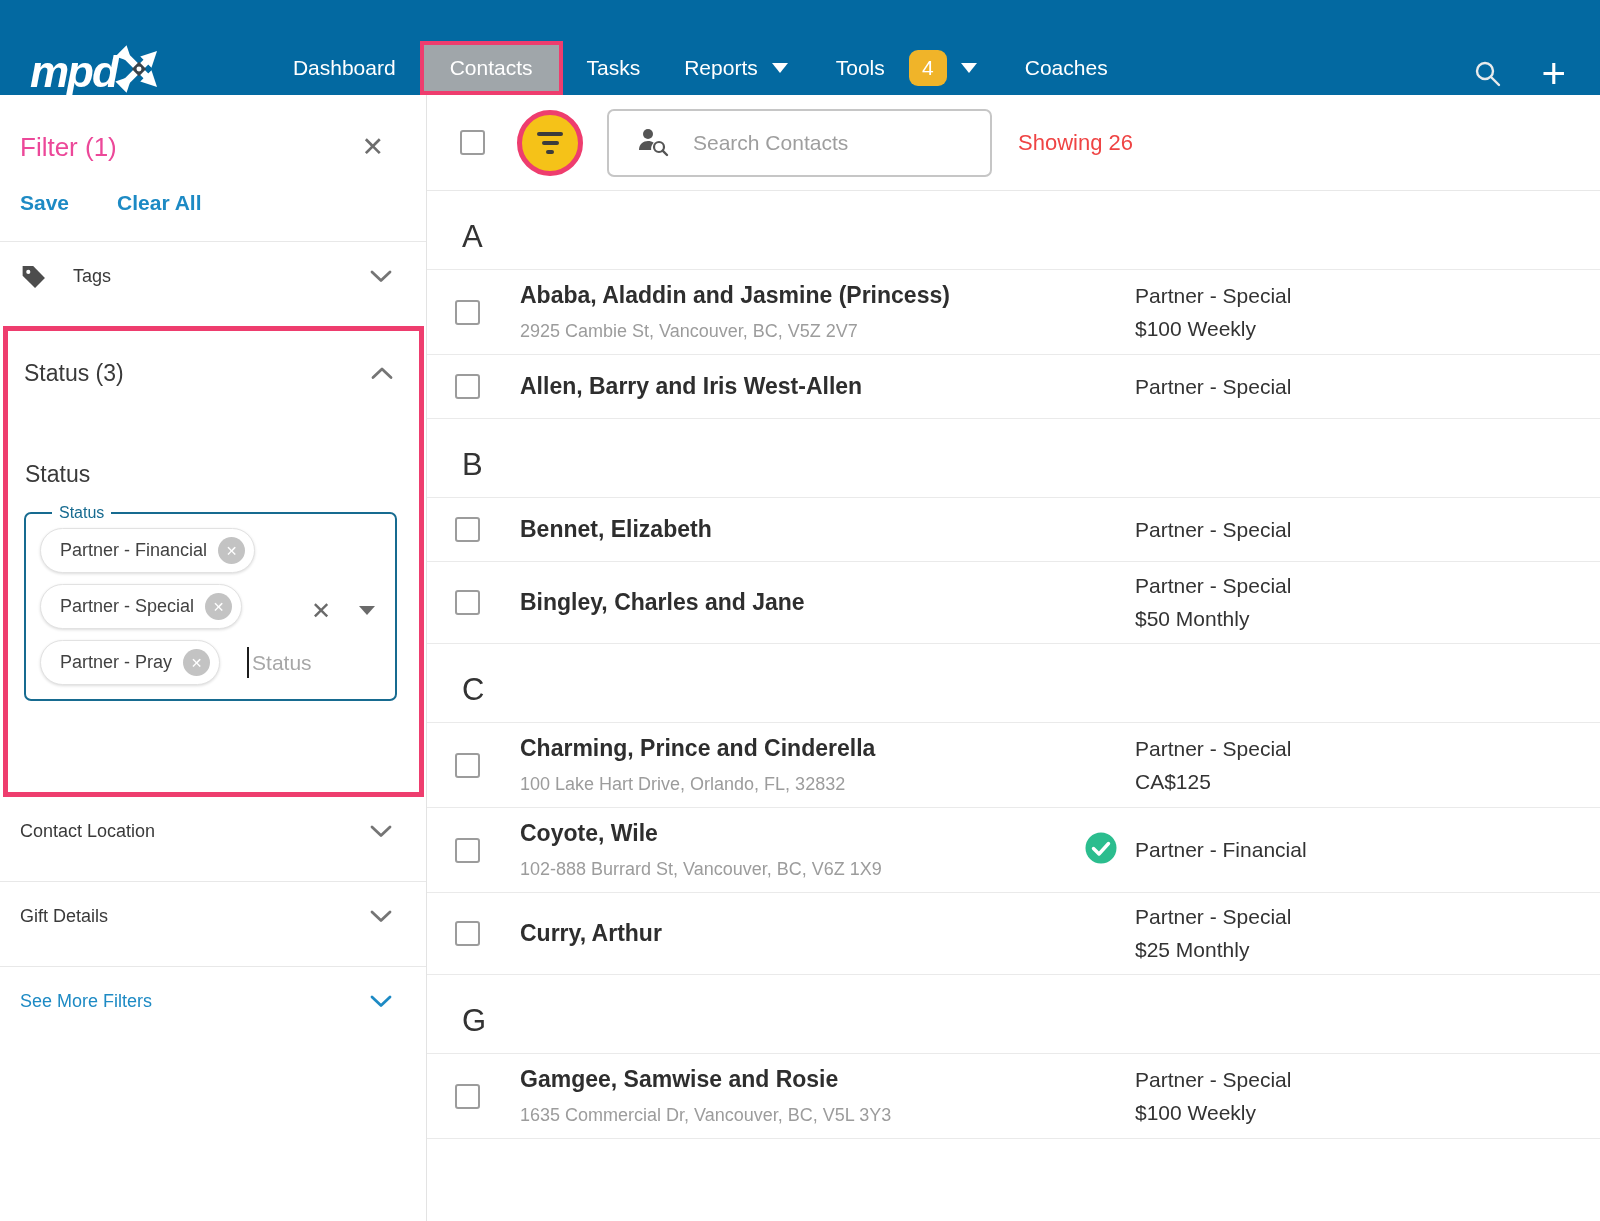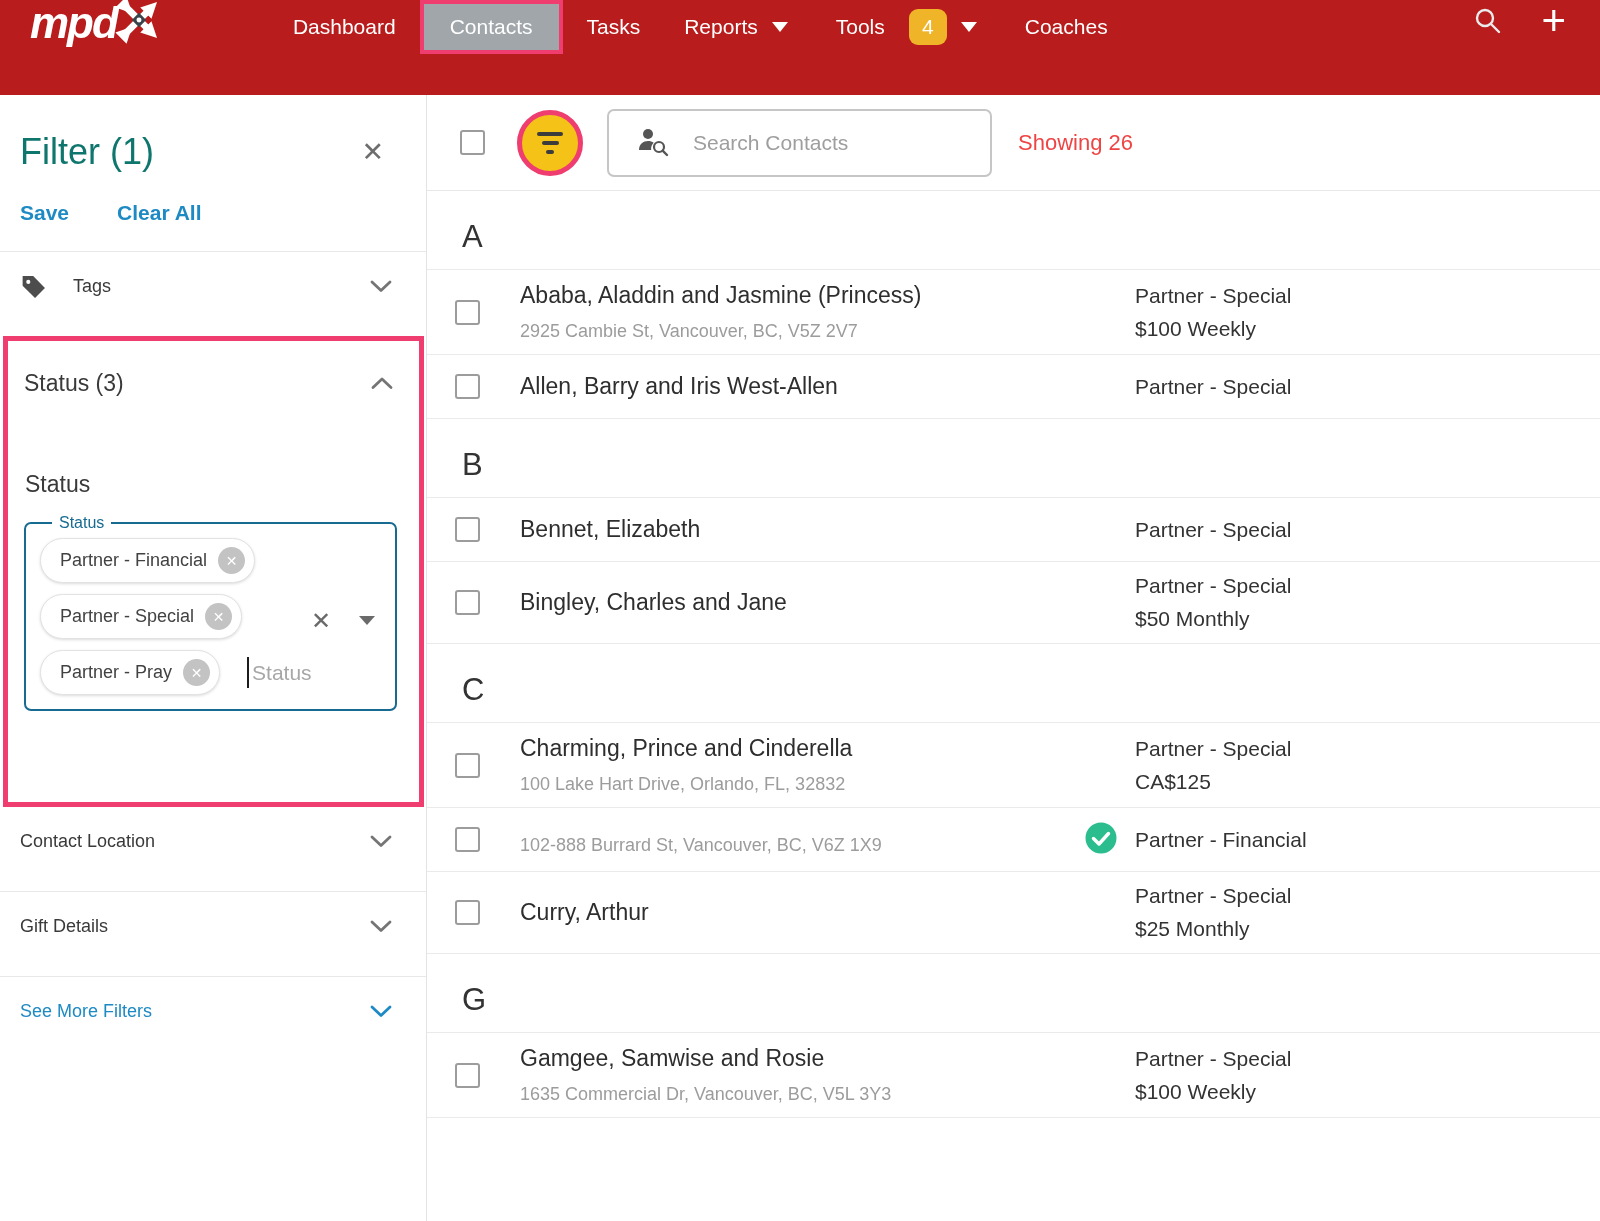--- a/index.html
+++ b/index.html
@@ -3,21 +3,21 @@
 <meta charset="utf-8">
 <style>
   * { box-sizing: border-box; }
   html,body { margin:0; padding:0; }
   body {
     width:1600px; height:1221px; overflow:hidden; background:#fff;
     font-family:"Liberation Sans", sans-serif; color:#3a3a3a; position:relative;
   }
 
   
-  .topnav { height:95px; background:#b91c1c; display:flex; align-items:flex-start; color:#fff; }
+  .topnav { height:95px; background:#0369a1; display:flex; align-items:flex-end; color:#fff; }
   .logo { margin-left:30px; display:flex; align-items:center; cursor:pointer; }
   .logo-text { font-size:44px; font-weight:bold; font-style:italic; letter-spacing:-2px; line-height:1; }
   .logo svg { margin-left:-4px; margin-top:-6px; }
   .nav { display:flex; align-items:center; margin-left:128px; font-size:21px; }
   .nav-item { margin-right:44px; cursor:pointer; white-space:nowrap; }
   .nav-item.dashboard { margin-right:24px; }
   .nav-active { background:#a0a6aa; border:4px solid #ee3d6e; padding:11px 26px; margin-right:24px; }
   .nav-group { display:flex; align-items:center; margin-right:48px; cursor:pointer; }
   .nav-group .nav-label { margin-right:14px; }
   .caret-down-white { width:0; height:0; border-left:8px solid transparent; border-right:8px solid transparent; border-top:10px solid #fff; }
@@ -26,21 +26,21 @@
   .nav-icons { margin-left:auto; margin-right:34px; display:flex; align-items:center; gap:38px; }
   .nav-icons .icon-btn { cursor:pointer; display:flex; align-items:center; }
   .plus-glyph { font-size:42px; font-weight:300; line-height:1; color:#fff; }
 
   
   .content { display:flex; height:1126px; }
 
   
   .sidebar { width:427px; flex:0 0 427px; border-right:1px solid #e3e3e3; background:#fff; overflow:hidden; }
   .f-header { display:flex; align-items:center; justify-content:space-between; padding:36px 42px 0 20px; }
-  .f-title { font-size:36px; color:#0f766e; }
+  .f-title { font-size:26px; color:#ec4899; }
   .close-x { font-size:27px; color:#6e6e6e; cursor:pointer; }
   .f-actions { display:flex; gap:48px; padding:28px 20px 26px 20px; font-size:21px; font-weight:bold; color:#1d8ac4; }
   .f-actions span { cursor:pointer; }
   .divider { border-top:1px solid #e8e8e8; }
   .f-row { display:flex; align-items:center; padding:0 34px 16px 20px; height:84px; font-size:18px; color:#3a3a3a; cursor:pointer; }
   .f-row .chev { margin-left:auto; display:flex; }
   .tag-ico { margin-right:26px; display:flex; }
   .f-row-blue { color:#1d8ac4; }
 
   .pink-box { border:5px solid #ee3d6e; margin:0 2px 0 3px; height:471px; position:relative; background:#fff; }
@@ -75,21 +75,21 @@
   .search-box { width:385px; height:68px; border:2px solid #c6c6c6; border-radius:7px; display:flex; align-items:center; padding-left:28px; background:#fff; }
   .search-box input { border:none; outline:none; font-size:21px; color:#3a3a3a; margin-left:22px; width:270px;
                       font-family:"Liberation Sans", sans-serif; }
   .search-box input::placeholder { color:#9e9e9e; opacity:1; }
   .showing { margin-left:26px; font-size:22px; color:#ef4444; }
 
   .letter { font-size:31px; color:#333; padding:28px 0 14px 35px; border-bottom:1px solid #eaeaea; }
   .row { display:flex; align-items:center; border-bottom:1px solid #eaeaea; padding:12px 0; min-height:64px; cursor:pointer; }
   .cb-slot { flex:0 0 93px; padding-left:28px; }
   .row-main { flex:0 0 565px; }
-  .c-name { font-size:23px; font-weight:400; color:#2e2e2e; }
+  .c-name { font-size:23px; font-weight:700; color:#2e2e2e; }
   .c-addr { font-size:18px; color:#9c9c9c; margin-top:12px; }
   .icon-slot { flex:0 0 50px; display:flex; align-items:center; }
   .row-right { flex:1; font-size:21px; color:#333; }
   .c-amount { margin-top:9px; }
   .on-time { color:#2bbd8e; }
 </style>
 </head>
 <body>
 
 <div class="topnav">
@@ -318,20 +318,21 @@
       <div class="row-right">
         <div class="c-status">Partner - Special</div>
         <div class="c-amount">CA$125</div>
       </div>
     </div>
     <div class="row">
       <div class="cb-slot">
           <div class="cb"></div>
         </div>
       <div class="row-main">
+        <div class="c-name">Coyote, Wile</div>
         <div class="c-addr">102-888 Burrard St, Vancouver, BC, V6Z 1X9</div>
       </div>
       <div class="icon-slot">
         <span>
           <svg width="32" height="32" viewBox="0 0 32 32">
             <circle cx="16" cy="16" r="15.5" fill="#2bbd8e"></circle>
             <polyline points="8.5,16.5 14,22 23.5,11.5" fill="none" stroke="#fff" stroke-width="3.4" stroke-linecap="round" stroke-linejoin="round"></polyline>
           </svg>
         </span>
       </div>

